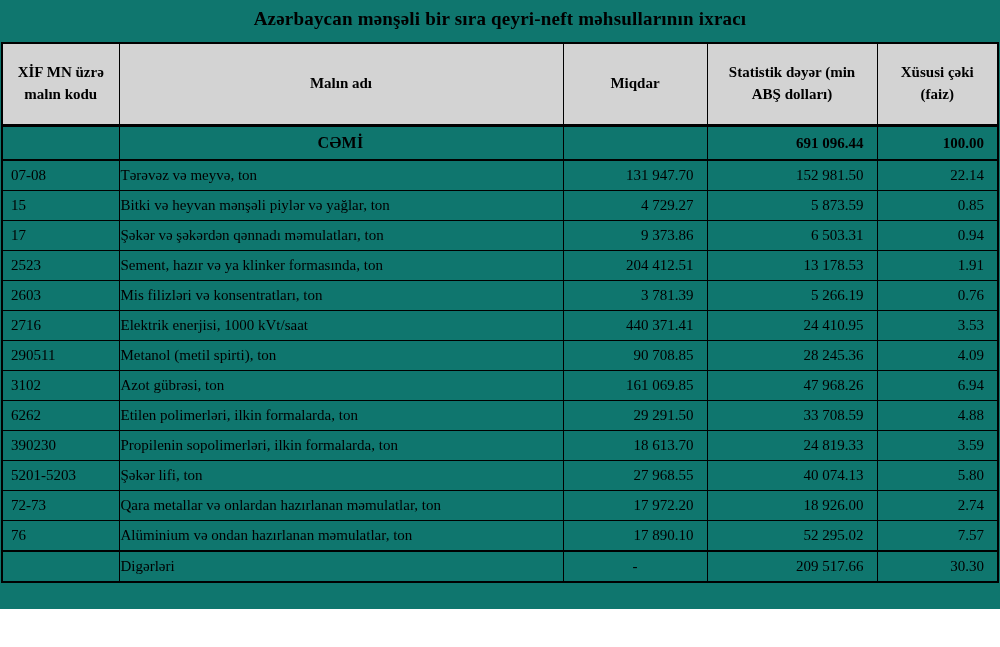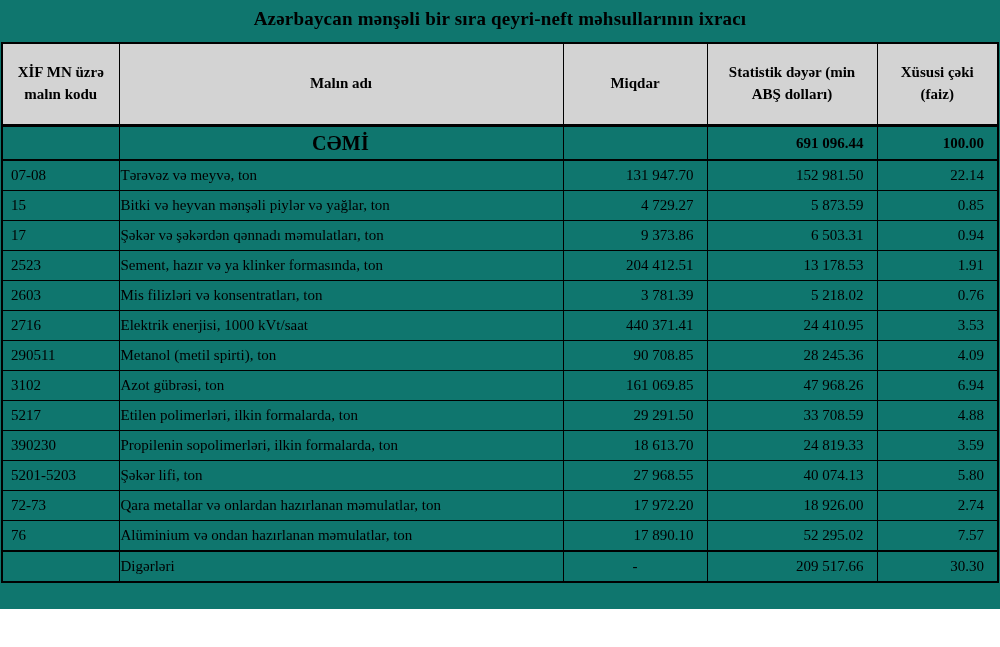--- a/index.html
+++ b/index.html
@@ -53,21 +53,21 @@
   td.name { text-align: left; }
   td.num  { text-align: right; padding-right: 13px; }
   td.dash { text-align: center; padding: 0; }
   tr.total-row td {
     font-weight: bold;
     height: 30px;
     border-bottom: 2px solid #000;
   }
   tr.total-row td.total-name {
     text-align: center;
-    font-size: 20px;
+    font-size: 16px;
     letter-spacing: 0.3px;
     padding-left: 0;
   }
   tr.others-row td { border-top: 2px solid #000; }
 </style>
 </head>
 <body>
 
 <div class="page">
   <h1 class="title">Azərbaycan mənşəli bir sıra qeyri-neft məhsullarının ixracı</h1>
@@ -123,21 +123,21 @@
     <td class="code">2523</td>
     <td class="name">Sement, hazır və ya klinker formasında, ton</td>
     <td class="num">204 412.51</td>
     <td class="num">13 178.53</td>
     <td class="num">1.91</td>
   </tr>
         <tr class="data-row">
     <td class="code">2603</td>
     <td class="name">Mis filizləri və konsentratları, ton</td>
     <td class="num">3 781.39</td>
-    <td class="num">5 218.02</td>
+    <td class="num">5 266.19</td>
     <td class="num">0.76</td>
   </tr>
         <tr class="data-row">
     <td class="code">2716</td>
     <td class="name">Elektrik enerjisi, 1000 kVt/saat</td>
     <td class="num">440 371.41</td>
     <td class="num">24 410.95</td>
     <td class="num">3.53</td>
   </tr>
         <tr class="data-row">
@@ -148,21 +148,21 @@
     <td class="num">4.09</td>
   </tr>
         <tr class="data-row">
     <td class="code">3102</td>
     <td class="name">Azot gübrəsi, ton</td>
     <td class="num">161 069.85</td>
     <td class="num">47 968.26</td>
     <td class="num">6.94</td>
   </tr>
         <tr class="data-row">
-    <td class="code">5217</td>
+    <td class="code">6262</td>
     <td class="name">Etilen polimerləri, ilkin formalarda, ton</td>
     <td class="num">29 291.50</td>
     <td class="num">33 708.59</td>
     <td class="num">4.88</td>
   </tr>
         <tr class="data-row">
     <td class="code">390230</td>
     <td class="name">Propilenin sopolimerləri, ilkin formalarda, ton</td>
     <td class="num">18 613.70</td>
     <td class="num">24 819.33</td>

